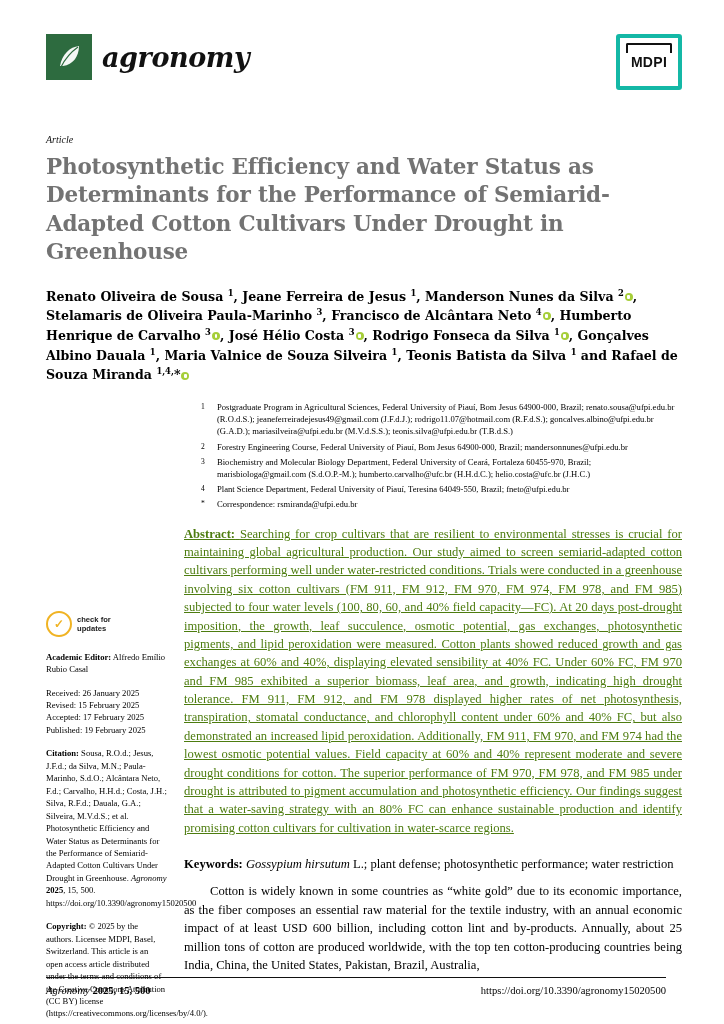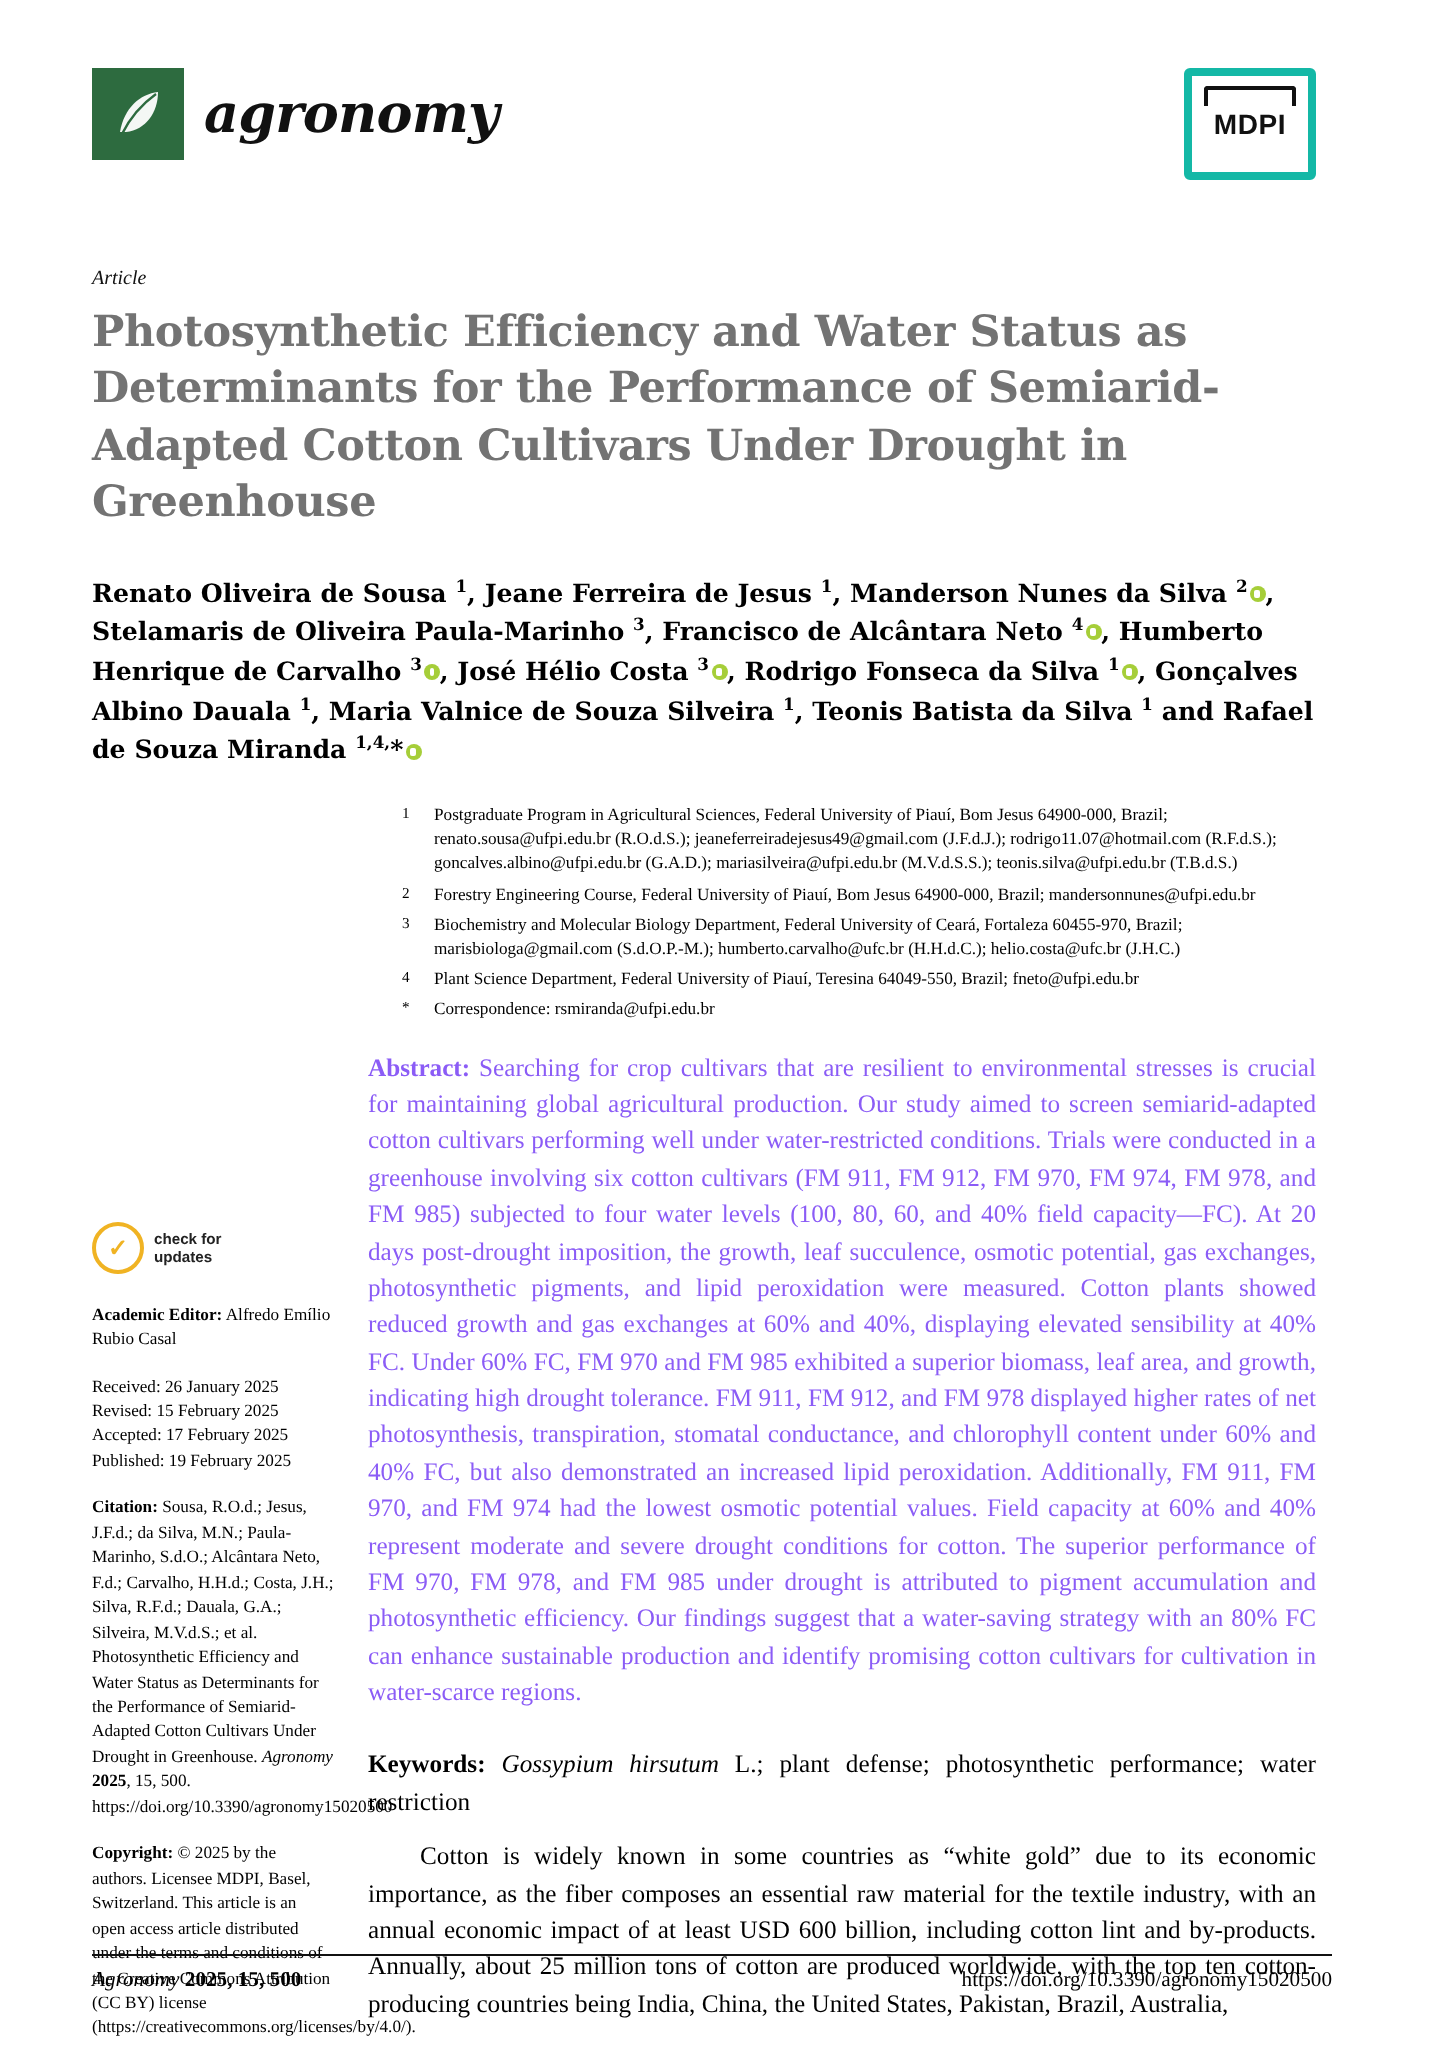--- a/index.html
+++ b/index.html
@@ -13,21 +13,21 @@
     font-family: "Liberation Serif", serif;
     color: #000000;
     position: relative;
     overflow: hidden;
   }
   .page {
     position: relative;
     width: 724px;
     height: 1024px;
     box-sizing: border-box;
-    padding: 34px 66px 0 46px;
+    padding: 34px 42px 0 46px;
   }
 
   
   .header {
     display: flex;
     align-items: flex-start;
     justify-content: space-between;
     height: 66px;
   }
   .journal-logo {
@@ -204,21 +204,22 @@
   .cu-text b { display: block; font-weight: bold; }
 
   .left-block { margin-bottom: 11px; }
   .left-block .lbl { font-weight: bold; }
   .left-block .line { display: block; }
   .left-link { color: #000; text-decoration: none; }
 
   
   .abstract {
     text-align: justify;
-    color: #8b5cf6;
+    color: #4d7c0f;
+    text-decoration: underline;
   }
   .abstract b { font-weight: bold; }
   .keywords {
     margin-top: 18px;
     text-align: justify;
   }
   .keywords b { font-weight: bold; }
   .keywords i { font-style: italic; }
 
   .section-head {

